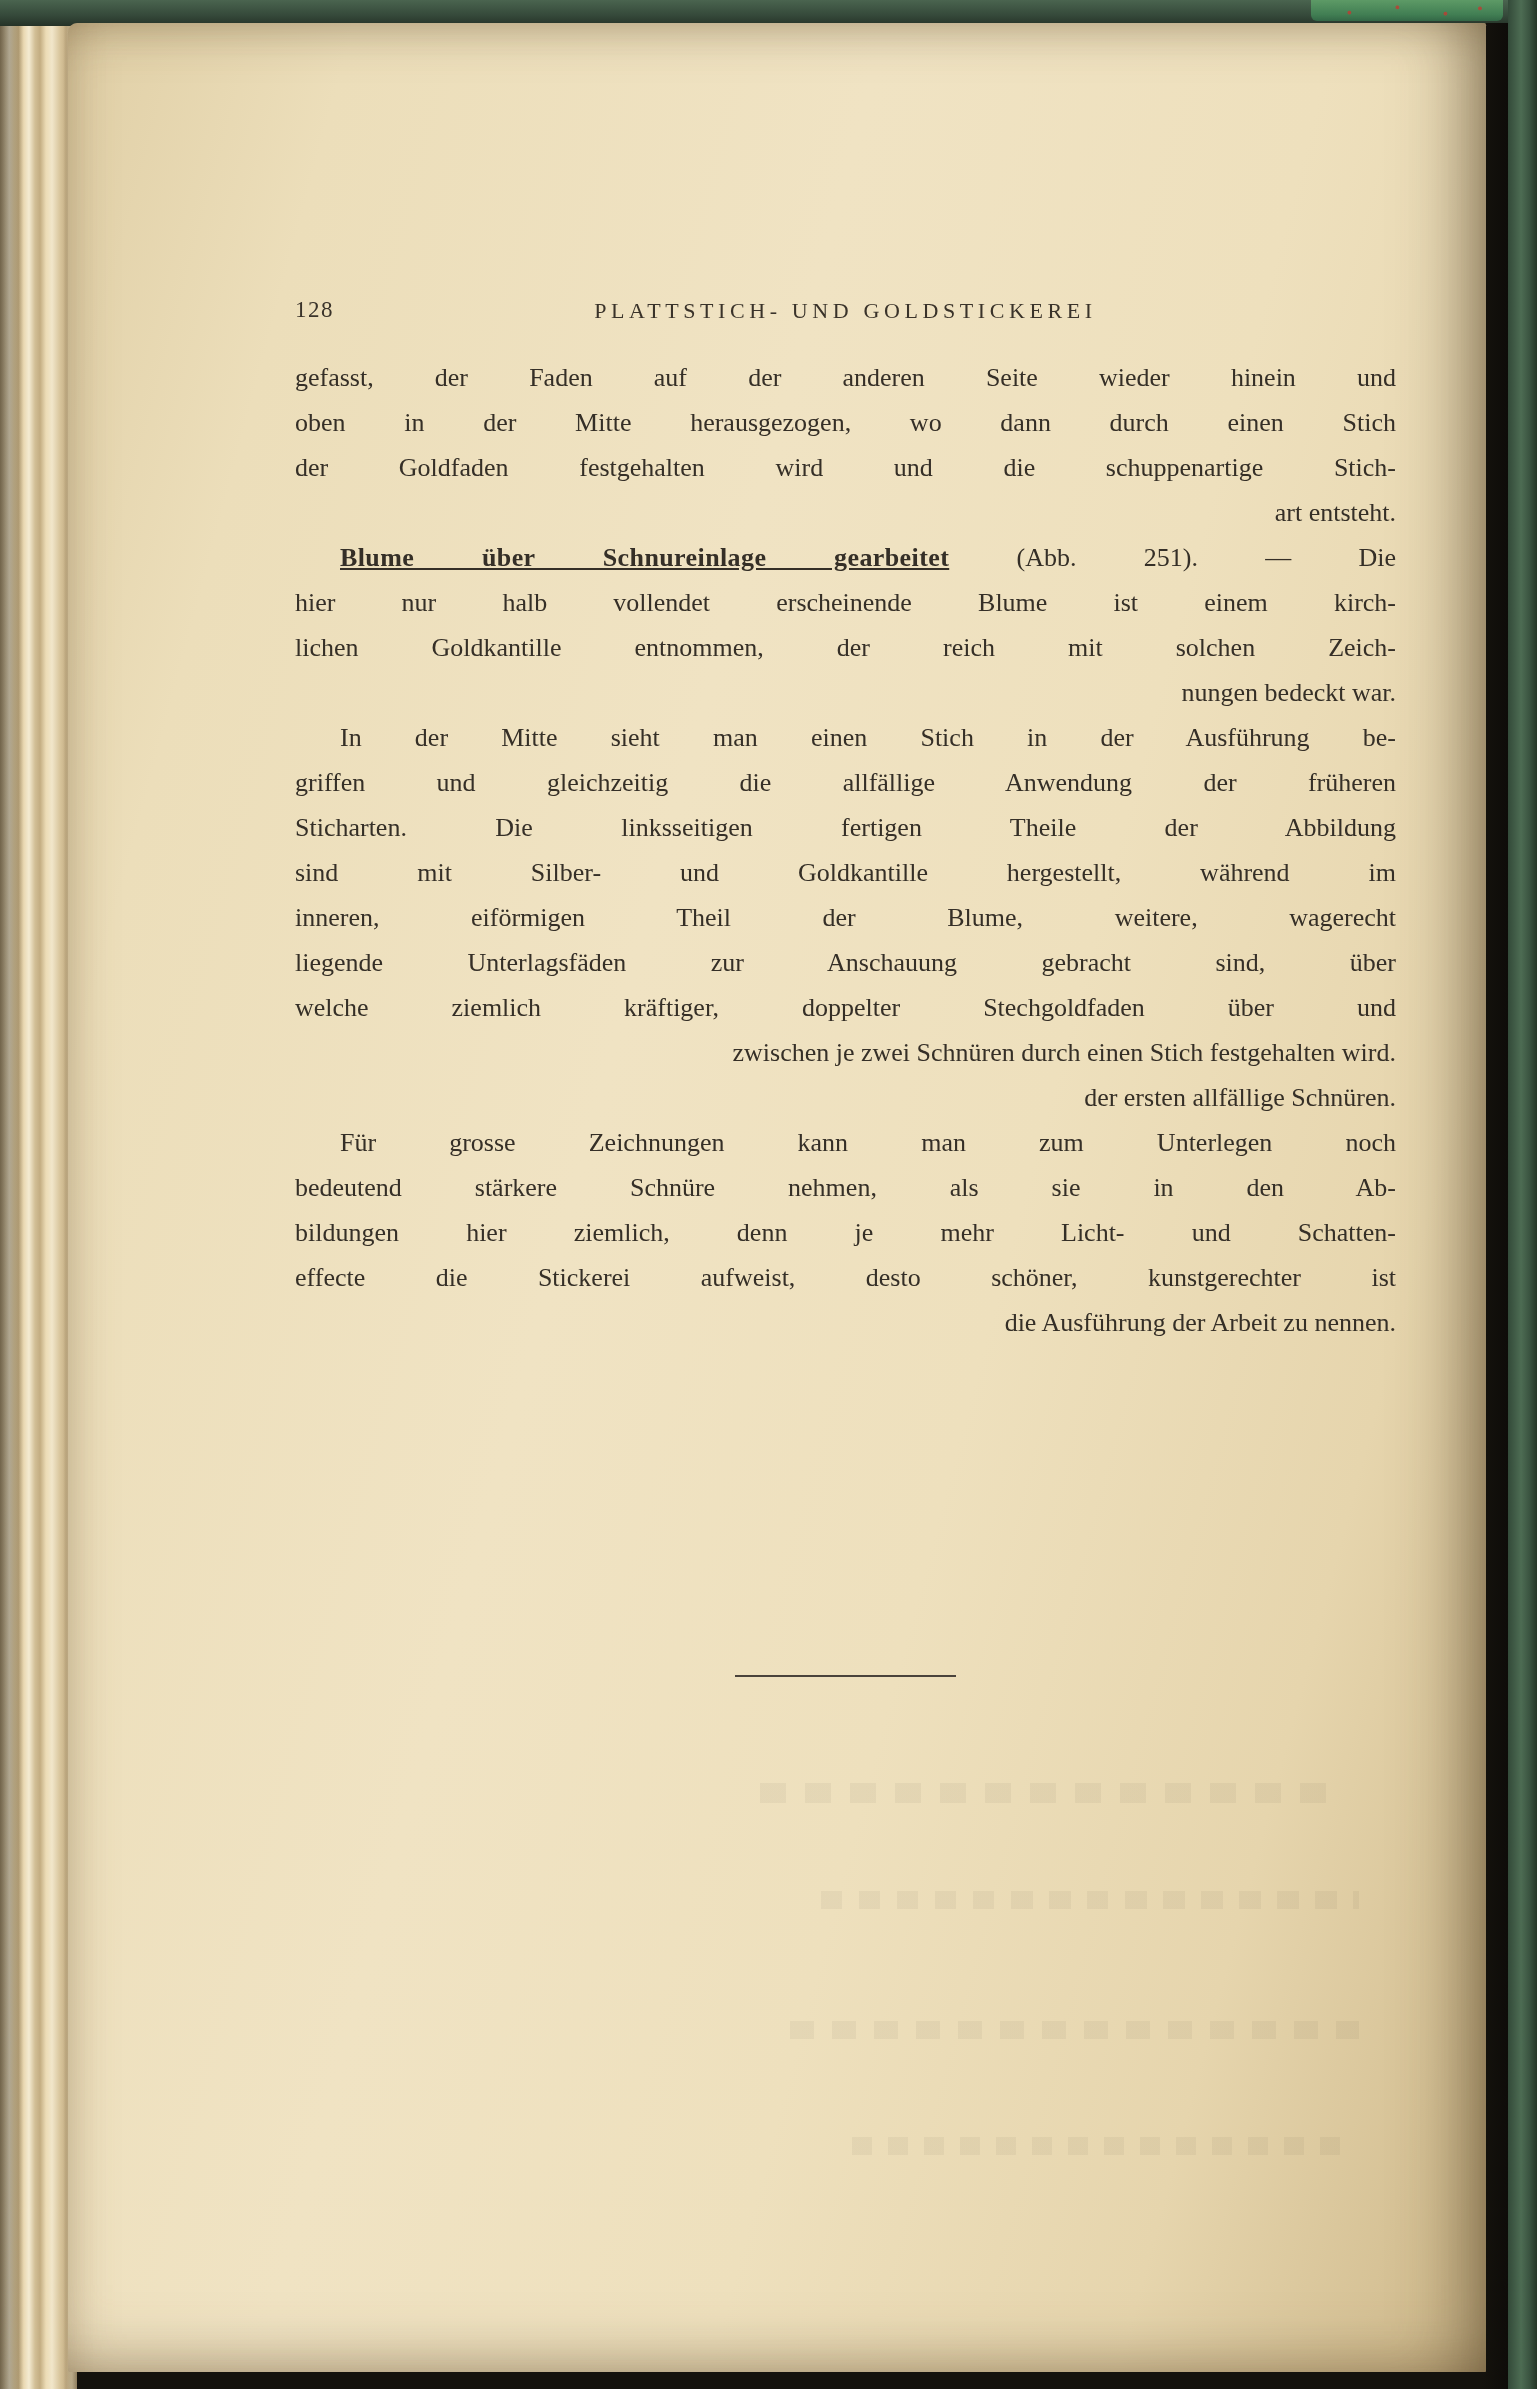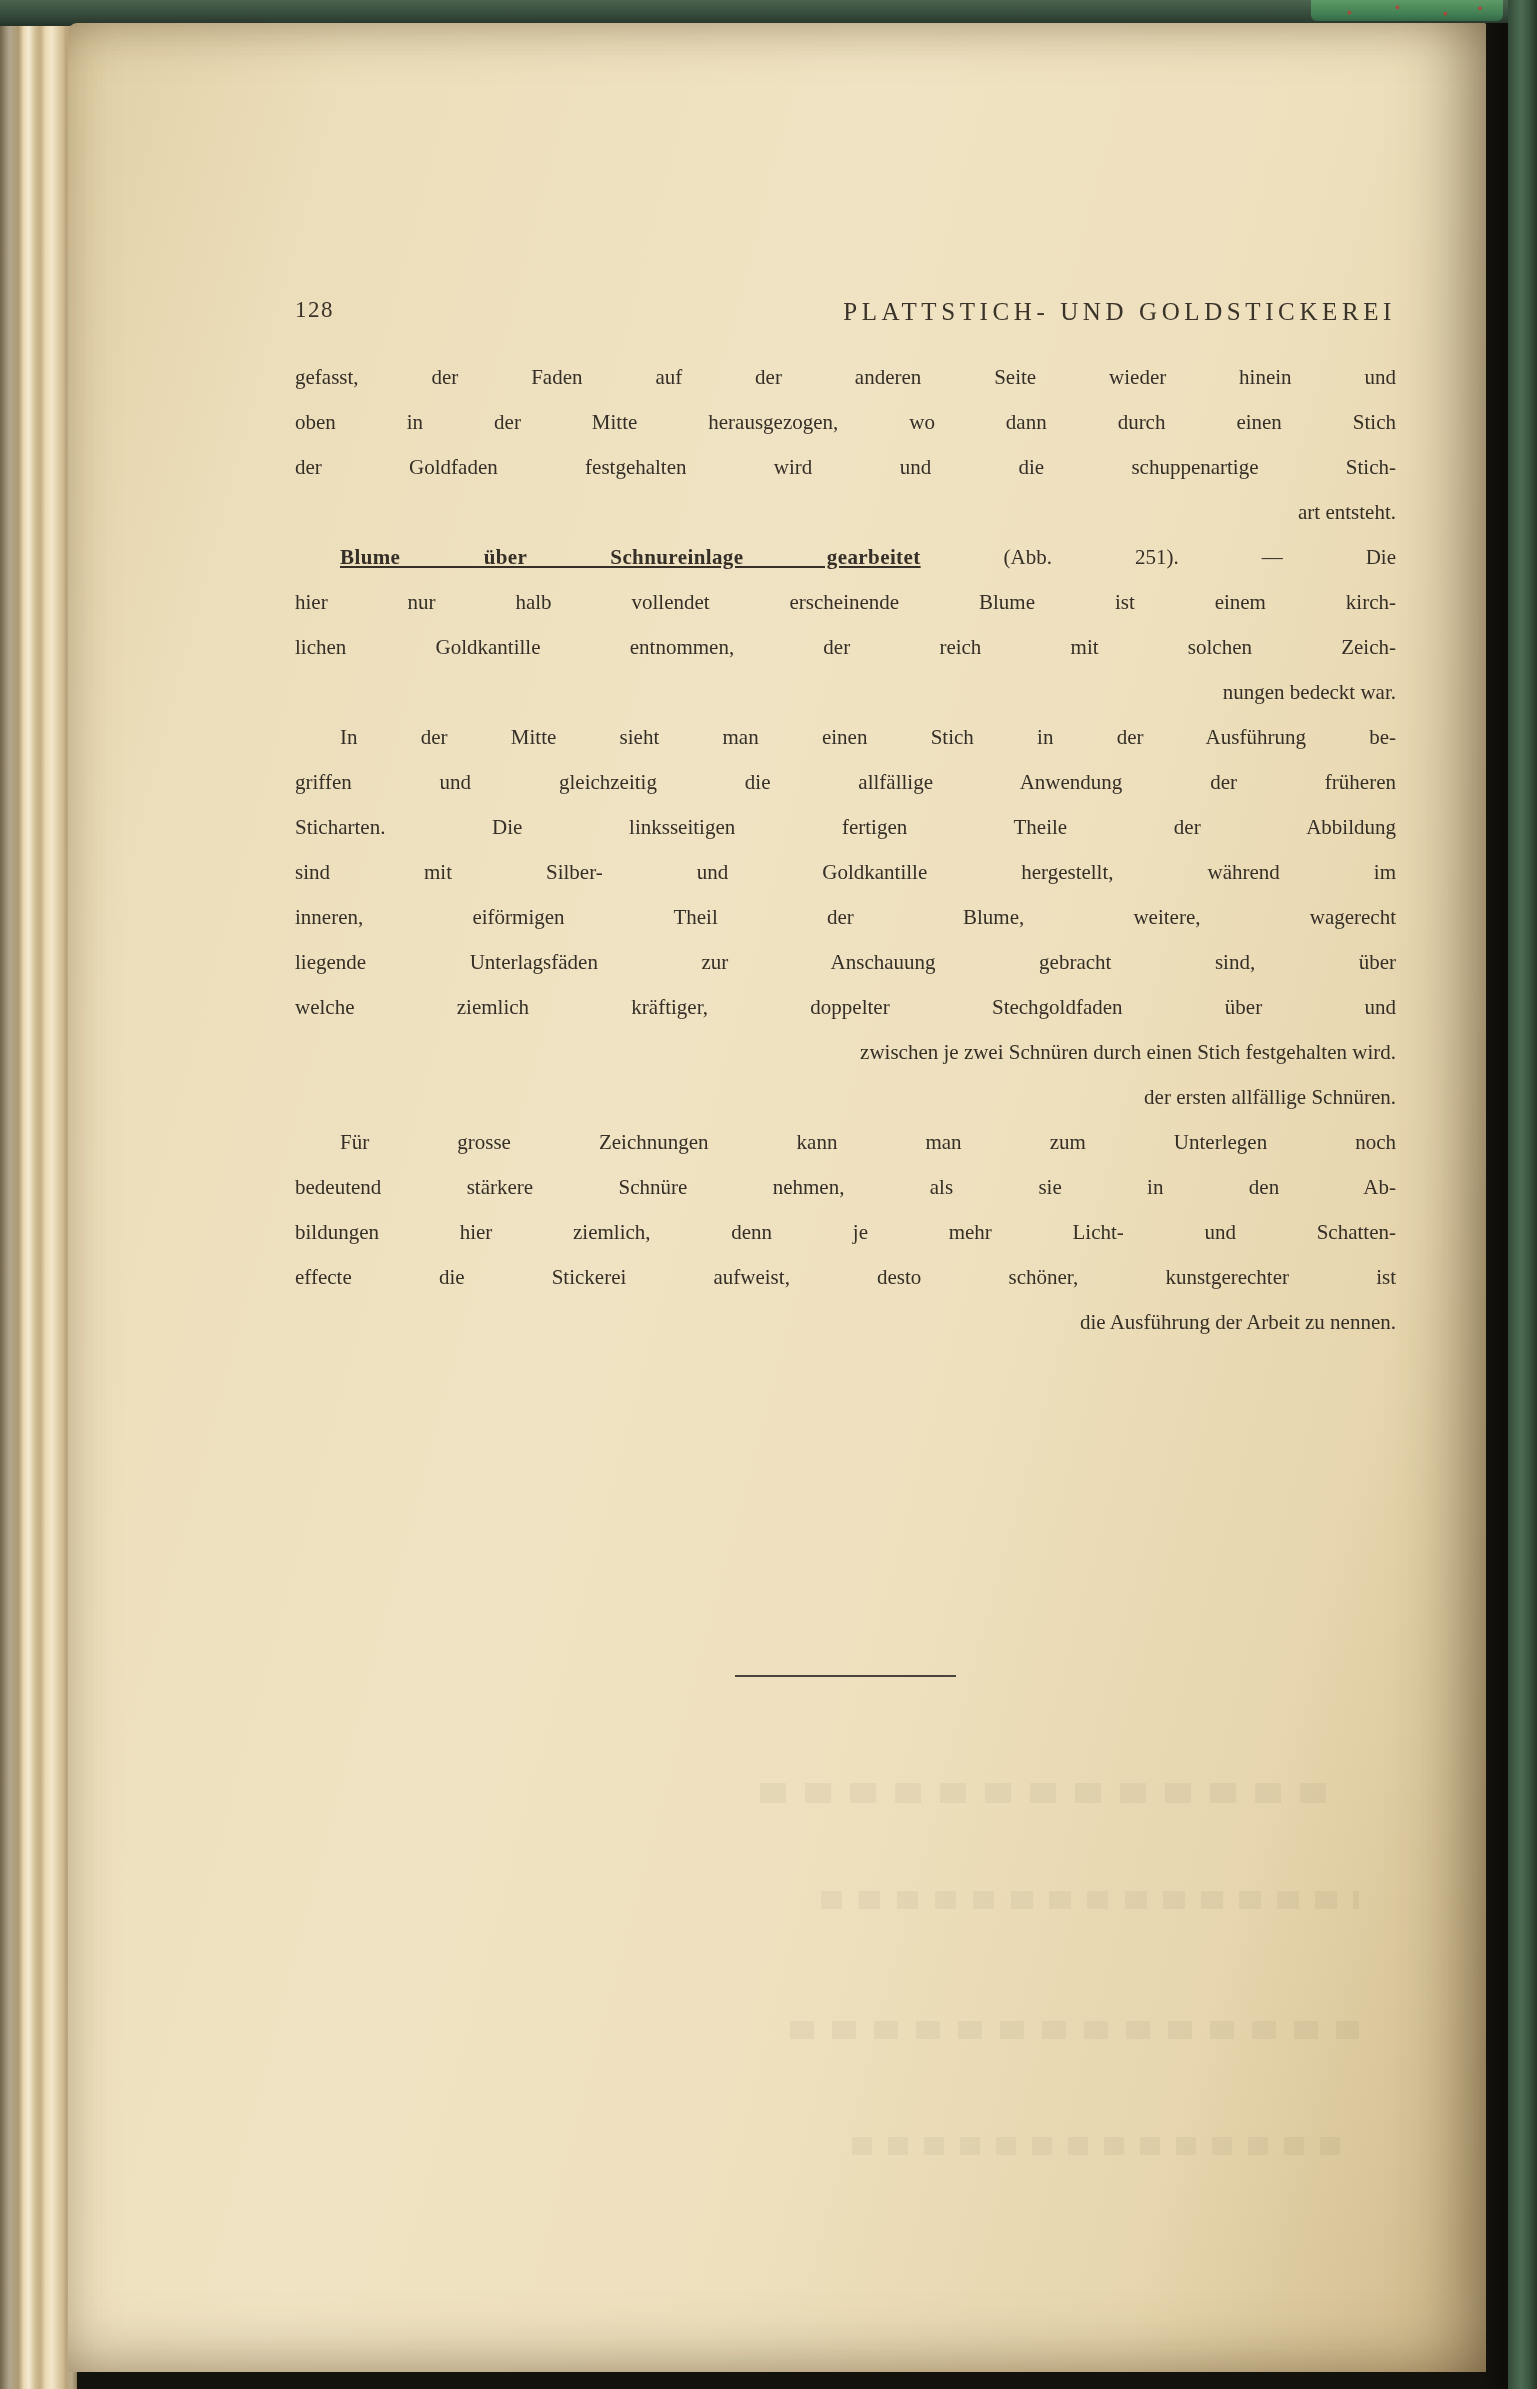--- a/index.html
+++ b/index.html
@@ -62,28 +62,28 @@
   
   .header-row {
     position: absolute; left: 227px; top: 269px; width: 1101px; height: 40px;
     color: #3a332a;
   }
   .page-number {
     position: absolute; left: 0; top: 4.6px;
     font-size: 23px; letter-spacing: 1.5px;
   }
   .running-header {
-    text-align: right;
-    font-size: 25px; letter-spacing: 4.6px;
+    text-align: center;
+    font-size: 22px; letter-spacing: 4.6px;
     padding-top: 6.1px;
   }
 
   .body-text {
     position: absolute; left: 227px; top: 332px; width: 1101px;
-    font-size: 21px; color: #352f27;
+    font-size: 26px; color: #352f27;
   }
   .line { height: 45px; line-height: 45px; overflow: hidden; text-align: right; }
   .line.just { text-align: justify; text-align-last: justify; }
   .line.ind { text-indent: 45px; }
   .bold { font-weight: bold; letter-spacing: 0.4px; text-decoration: underline; }
 
   .divider-wrap { position: absolute; left: 227px; top: 1652px; width: 1101px; }
   .divider-rule { width: 221px; margin: 0 auto; border-top: 2.3px solid #4a433b; }
 
   

